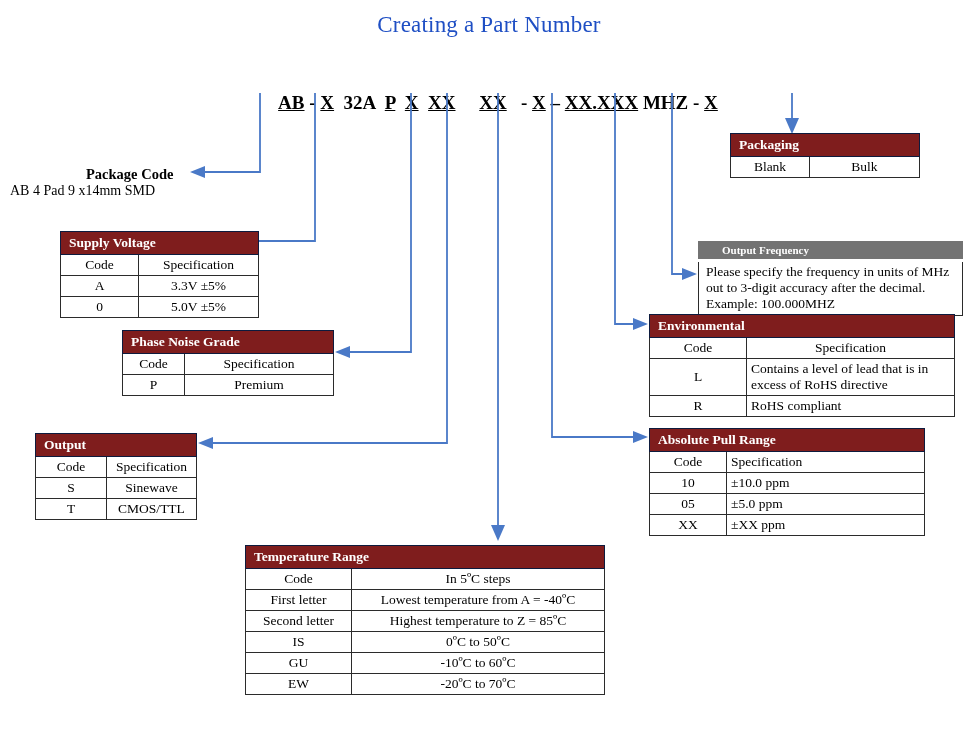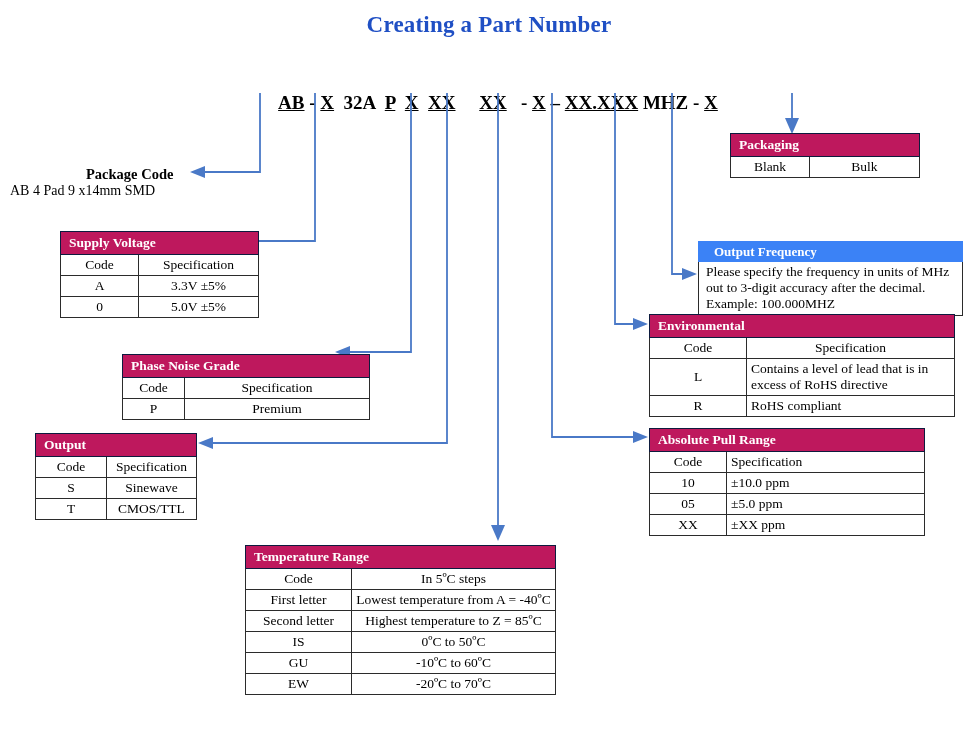--- a/index.html
+++ b/index.html
@@ -20,21 +20,21 @@
   }
 
   
   .title {
     position: absolute;
     left: 0;
     top: 12px;
     width: 978px;
     text-align: center;
     font-size: 23px;
-    font-weight: bold;
+    font-weight: normal;
     color: #1f4fc4;
     letter-spacing: .2px;
   }
 
   
   .partnum {
     position: absolute;
     top: 70px;
     left: 0;
     width: 978px;
@@ -55,21 +55,21 @@
     background: #ffffff;
   }
   .tbl td, .tbl th {
     border: 1px solid #2b2b2b;
     padding: 2px 4px;
     font-weight: normal;
     background: #ffffff;
     vertical-align: middle;
   }
   .tbl .hdr {
-    background: #be185d;
+    background: #7f1d1d;
     color: #ffffff;
     font-weight: bold;
     text-align: left;
     padding: 3px 8px;
     border: 1px solid #0d1b3e;
     font-size: 13.5px;
   }
   .c  { text-align: center; }
   .l  { text-align: left; padding-left: 7px; }
 
@@ -79,25 +79,25 @@
     font-size: 13.5px;
     line-height: 1.18;
     border: 1px solid #2b2b2b;
     border-top: none;
     background: #fff;
     padding: 2px 6px 3px 7px;
     box-sizing: border-box;
   }
   .noteheader {
     position: absolute;
-    background: #3b82f6;
+    background: #737373;
     color: #fff;
     font-weight: bold;
-    font-size: 13px;
-    padding: 3px 16px;
+    font-size: 11px;
+    padding: 3px 24px;
     box-sizing: border-box;
   }
 
   
   .pkgcode-label {
     position: absolute;
     font-size: 14.5px;
     font-weight: bold;
     white-space: nowrap;
   }
@@ -179,21 +179,21 @@
       <td class="c">A</td>
       <td class="c">3.3V ±5%</td>
     </tr>
     <tr>
       <td class="c">0</td>
       <td class="c">5.0V ±5%</td>
     </tr>
   </tbody>
     </table>
 
-  <table class="tbl" style="left:122px; top:354px; width:248px;">
+  <table class="tbl" style="left:122px; top:330px; width:212px;">
     <tbody>
         <tr>
       <th class="hdr" colspan="2">Phase Noise Grade</th>
     </tr>
     <tr>
       <td class="c" style="width:53px;">Code</td>
       <td class="c">Specification</td>
     </tr>
     <tr>
       <td class="c">P</td>
@@ -215,21 +215,21 @@
       <td class="c">S</td>
       <td class="c">Sinewave</td>
     </tr>
     <tr>
       <td class="c">T</td>
       <td class="c">CMOS/TTL</td>
     </tr>
   </tbody>
     </table>
 
-  <table class="tbl" style="left:245px; top:545px; width:311px;">
+  <table class="tbl" style="left:245px; top:545px; width:360px;">
     <tbody>
         <tr>
       <th class="hdr" colspan="2">Temperature Range</th>
     </tr>
     <tr>
       <td class="c" style="width:97px;">Code</td>
       <td class="c">In 5ºC steps</td>
     </tr>
     <tr>
       <td class="c">First letter</td>

